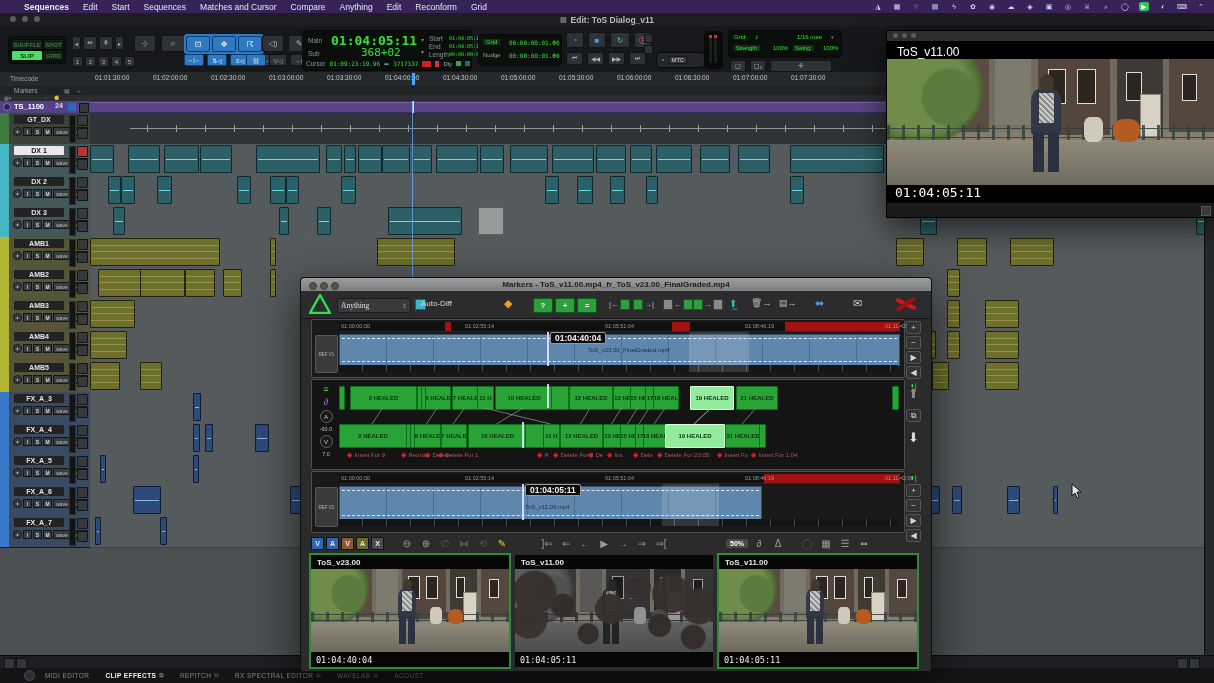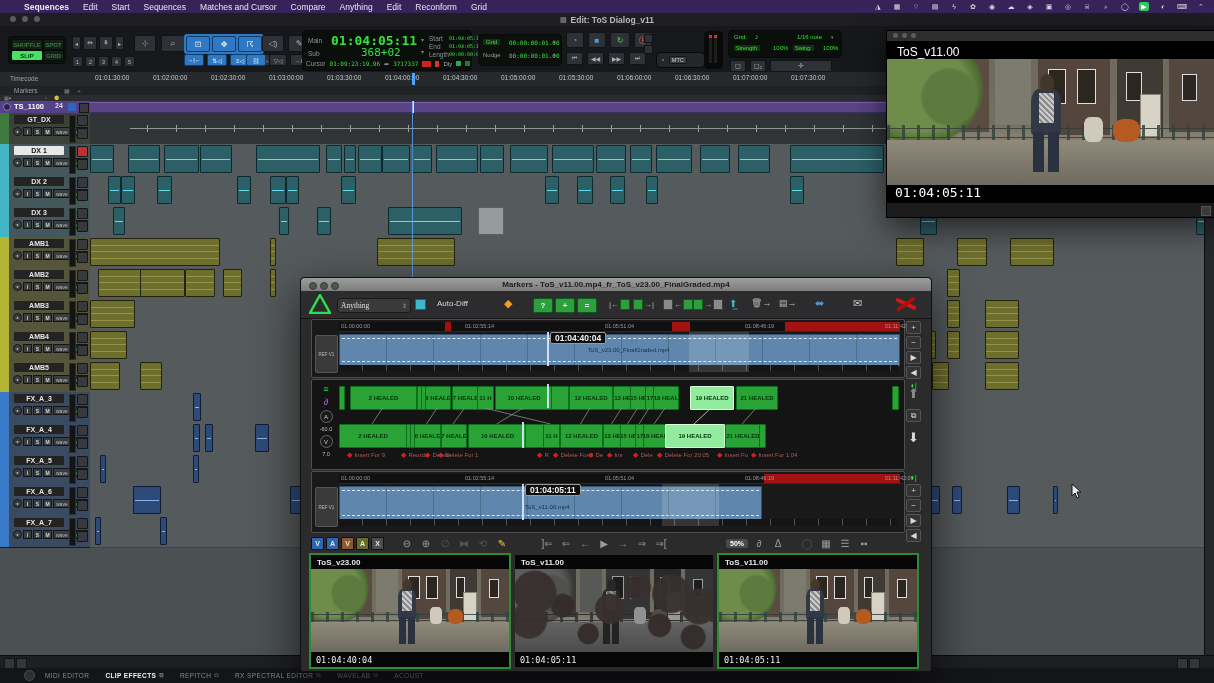--- a/index.html
+++ b/index.html
@@ -775,21 +775,21 @@
   </div>
   <div id="mbx-toolbar">
     <svg class="abs" style="left:8px;top:3px;" width="22" height="20" viewBox="0 0 22 20">
       <polygon points="11,1 21,19 1,19" fill="none" stroke="#2ee04a" stroke-width="2.4"></polygon>
     </svg>
     <div class="abs" style="left:36px;top:7px;width:66px;height:13px;background:#3a3a3c;border:1px solid #1a1a1a;border-radius:3px;display:flex;align-items:center;justify-content:space-between;padding:0 3px;">
       <span style="color:#e0e0e0;font-size:7.5px;font-family:Liberation Serif, serif;">Anything</span>
       <span style="color:#9a9a9a;font-size:6px;">⇕</span>
     </div>
     <span class="abs" style="left:114px;top:8px;width:9px;height:9px;background:#3db8c8;border:1px solid #126a78;"></span>
-    <span class="abs" style="left:136px;top:8px;color:#d9d9d9;font-size:8px;">Auto-Diff</span>
+    <span class="abs" style="left:120px;top:8px;color:#d9d9d9;font-size:8px;">Auto-Diff</span>
     <span class="abs" style="left:203px;top:6px;color:#f0a020;font-size:11px;">◆</span>
     <span class="gbtn" style="left:232px;">?</span>
     <span class="gbtn" style="left:254px;">+</span>
     <span class="gbtn" style="left:276px;">=</span>
     <div class="pairbtn" style="left:308px;">|←<span class="gsq"></span></div>
     <div class="pairbtn" style="left:332px;"><span class="gsq"></span>→|</div>
     <div class="pairbtn" style="left:362px;"><span class="gysq"></span>←<span class="gsq"></span></div>
     <div class="pairbtn" style="left:392px;"><span class="gsq"></span>→<span class="gysq"></span></div>
     <span class="abs" style="left:428px;top:7px;color:#3db8b8;font-size:10px;">⬆̲</span>
     <span class="abs" style="left:450px;top:7px;color:#b9b9b9;font-size:9px;">🗑→</span>

